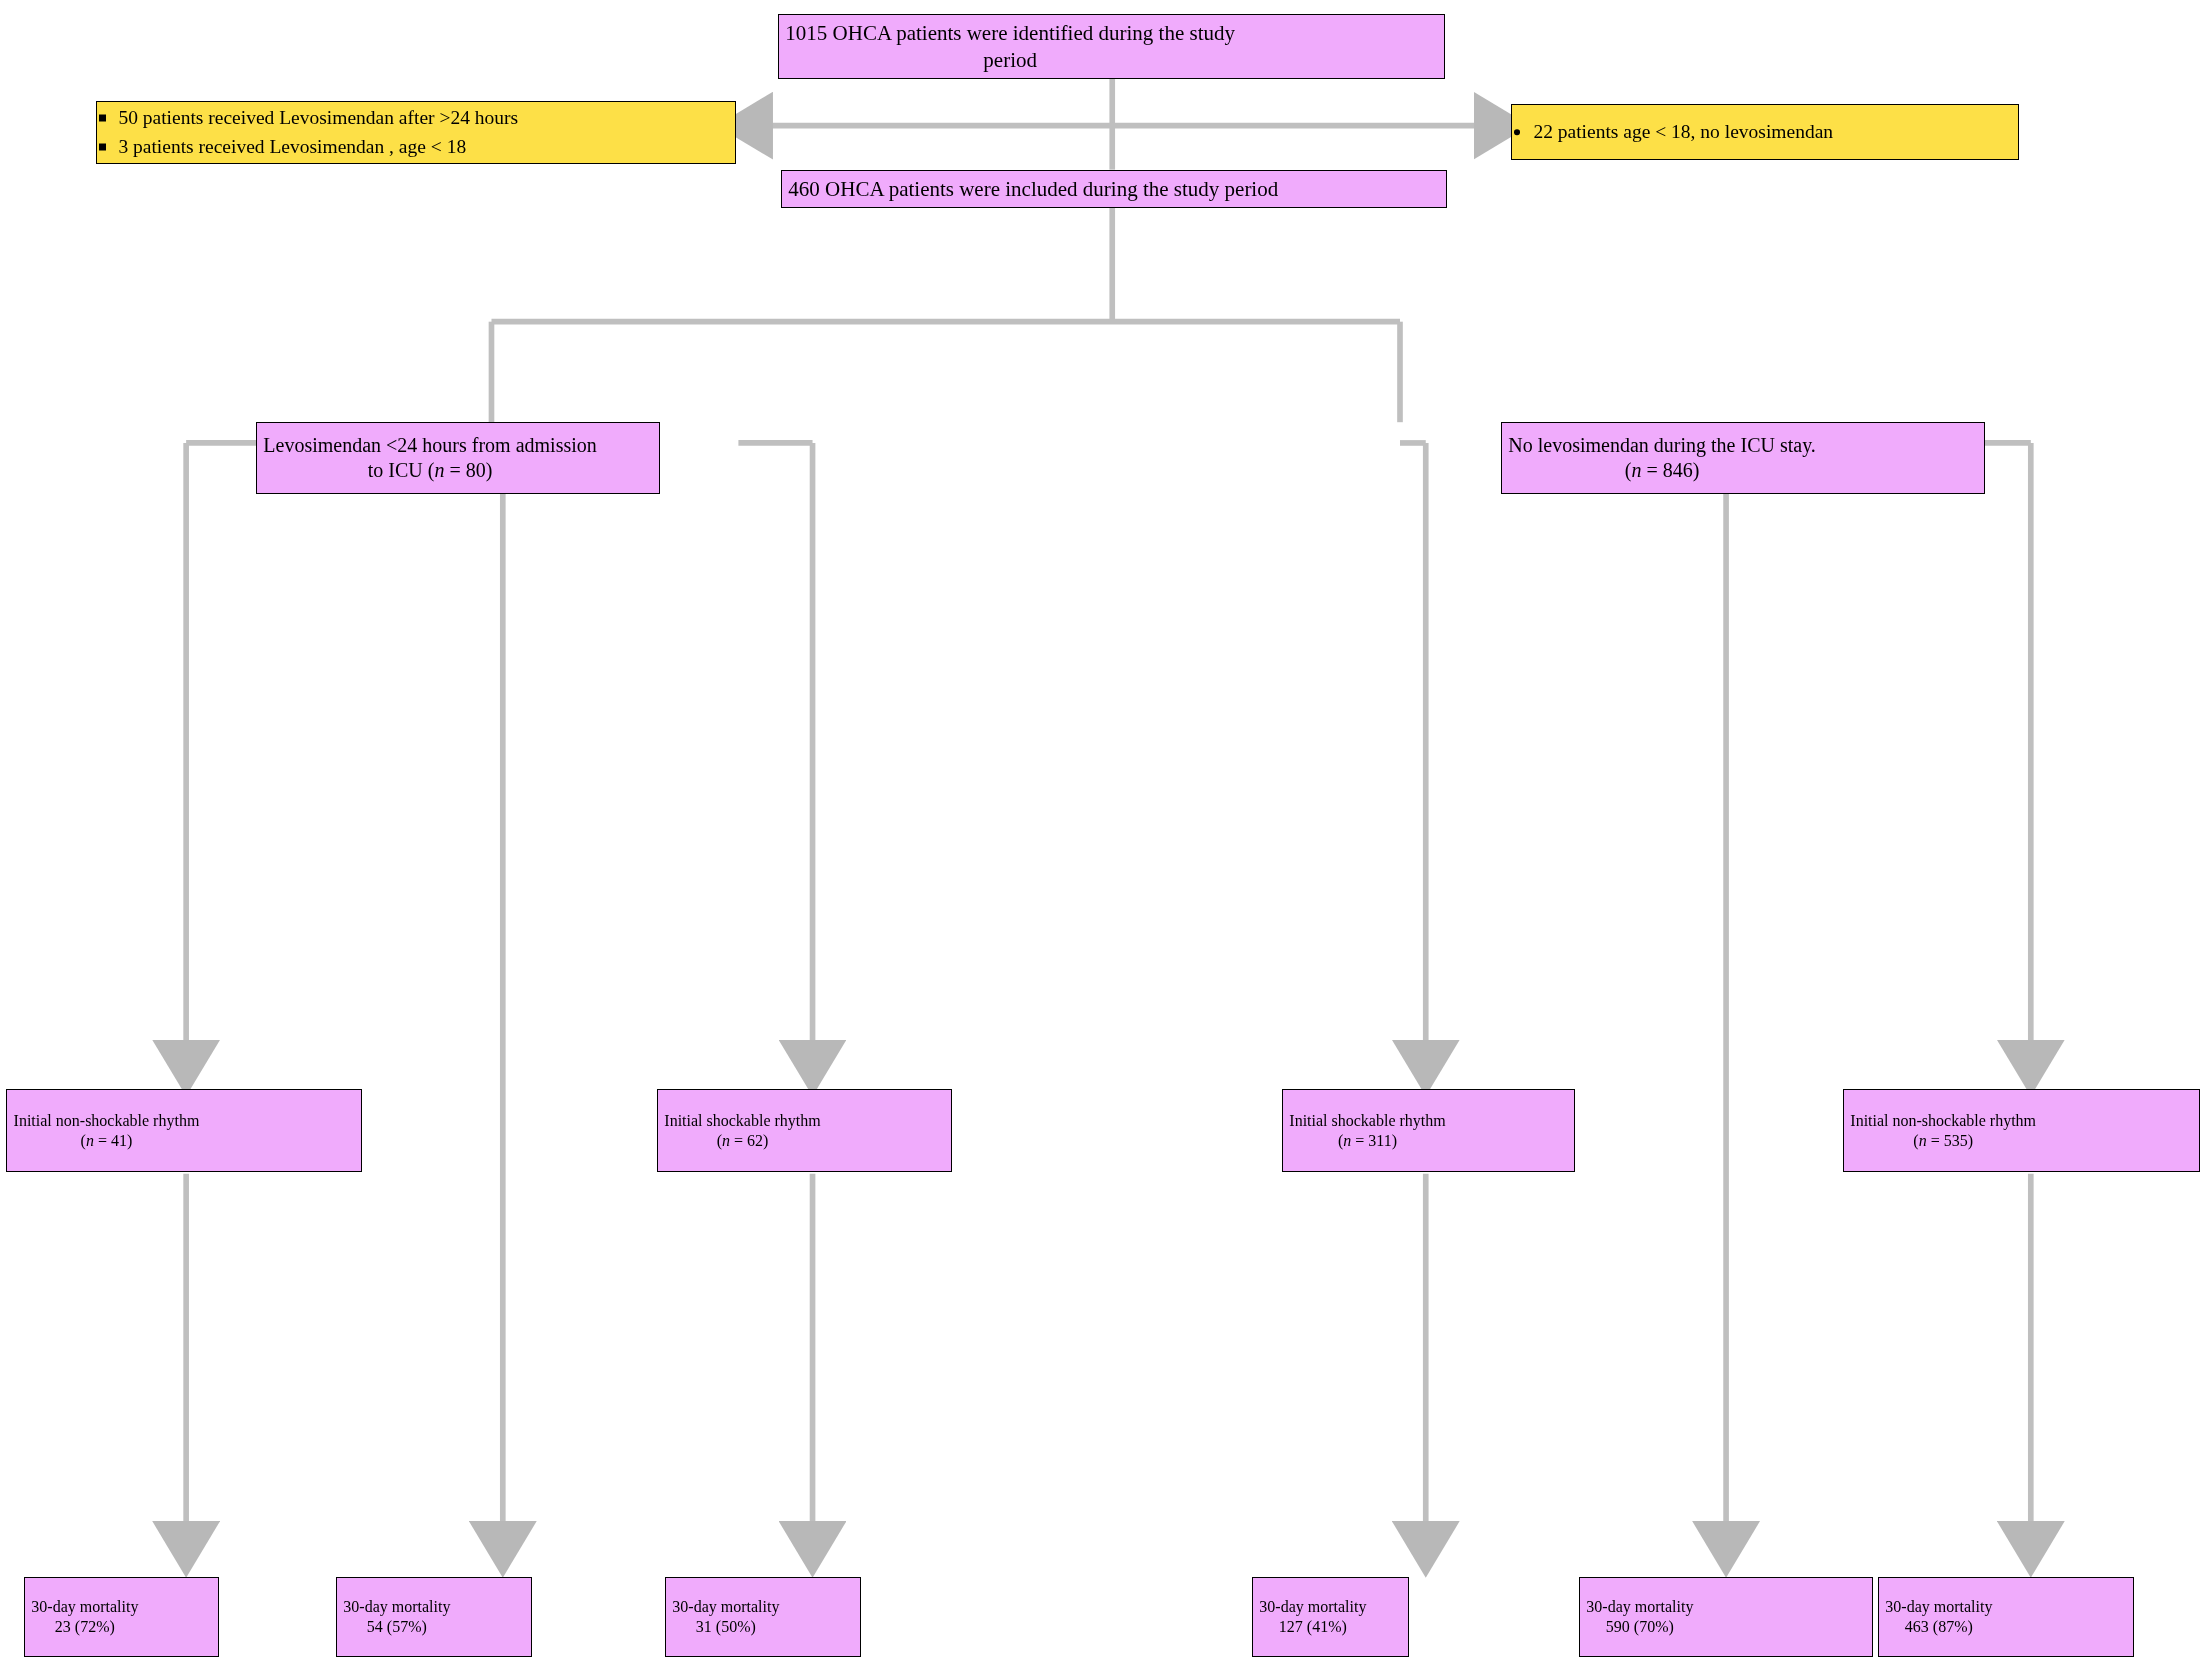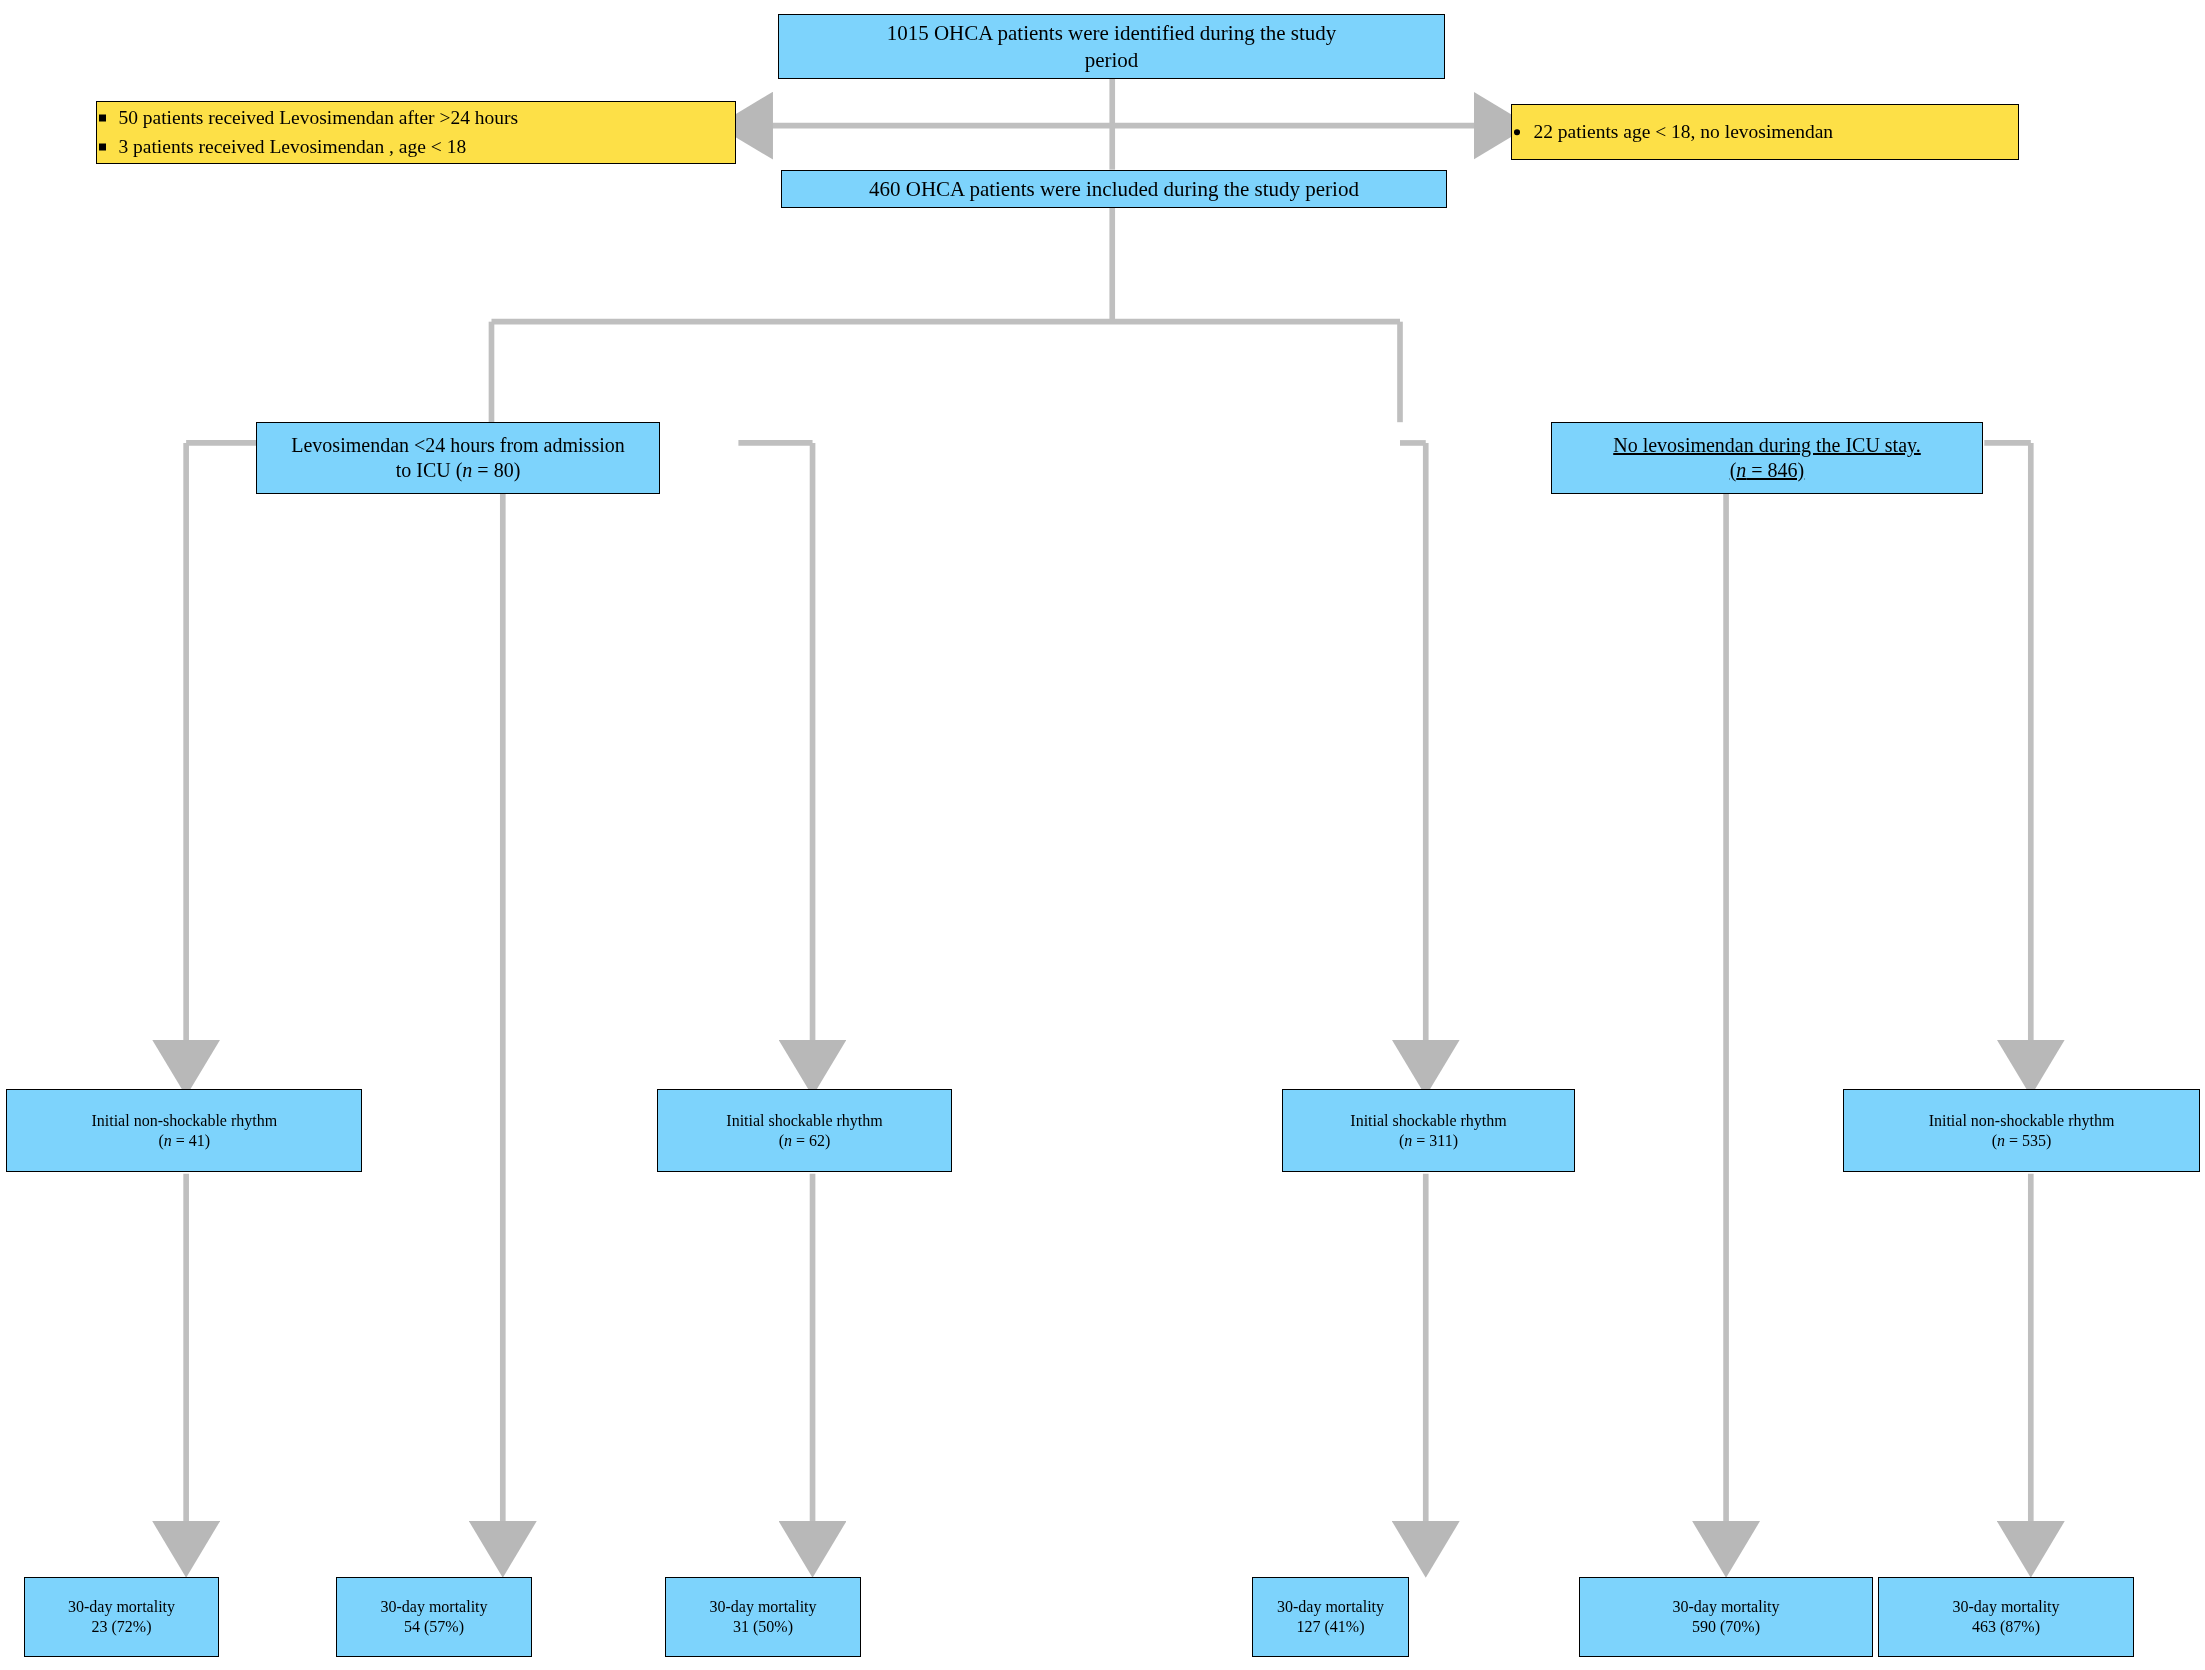--- a/index.html
+++ b/index.html
@@ -20,25 +20,24 @@
     position: absolute;
     left: 0; top: 0;
     width: 2205px;
     height: 1670px;
     pointer-events: none;
   }
   
   .node {
     position: absolute;
     box-sizing: border-box;
-    background: #7dd3fc;
+    background: #f0abfc;
     border: 1.9px solid #000000;
     display: flex;
     align-items: center;
-    justify-content: center;
     text-align: center;
     color: #000000;
     z-index: 5;
   }
   .node .txt {
     display: block;
     line-height: 1.25;
     padding: 0 6.3px;
   }
   .node-lg  { font-size: 21px; }
@@ -173,21 +172,21 @@
     <span class="txt">460  OHCA patients were included during the study period</span>
   </div>
 
   <div class="node node-md" style="left:256px; top:422px; width:404px; height:72px;">
     <span class="txt">
       <span>Levosimendan &lt;24 hours from admission</span><br>
       <span>to ICU (</span><span class="italic-n">n</span><span> = 80)</span>
     </span>
   </div>
 
-  <div class="node node-md" style="left:1551px; top:422px; width:432px; height:72px;text-decoration:underline;">
+  <div class="node node-md" style="left:1501px; top:422px; width:484px; height:72px;">
     <span class="txt">
       <span>No levosimendan during the ICU stay.</span><br>
       <span>(</span><span class="italic-n">n</span><span> = 846)</span>
     </span>
   </div>
 
   <div class="node node-sm" style="left:6.3px; top:1089px; width:356px; height:83px;">
     <span class="txt">
       <span>Initial non-shockable rhythm</span><br>
       <span>(</span><span class="italic-n">n</span><span> = 41)</span>

